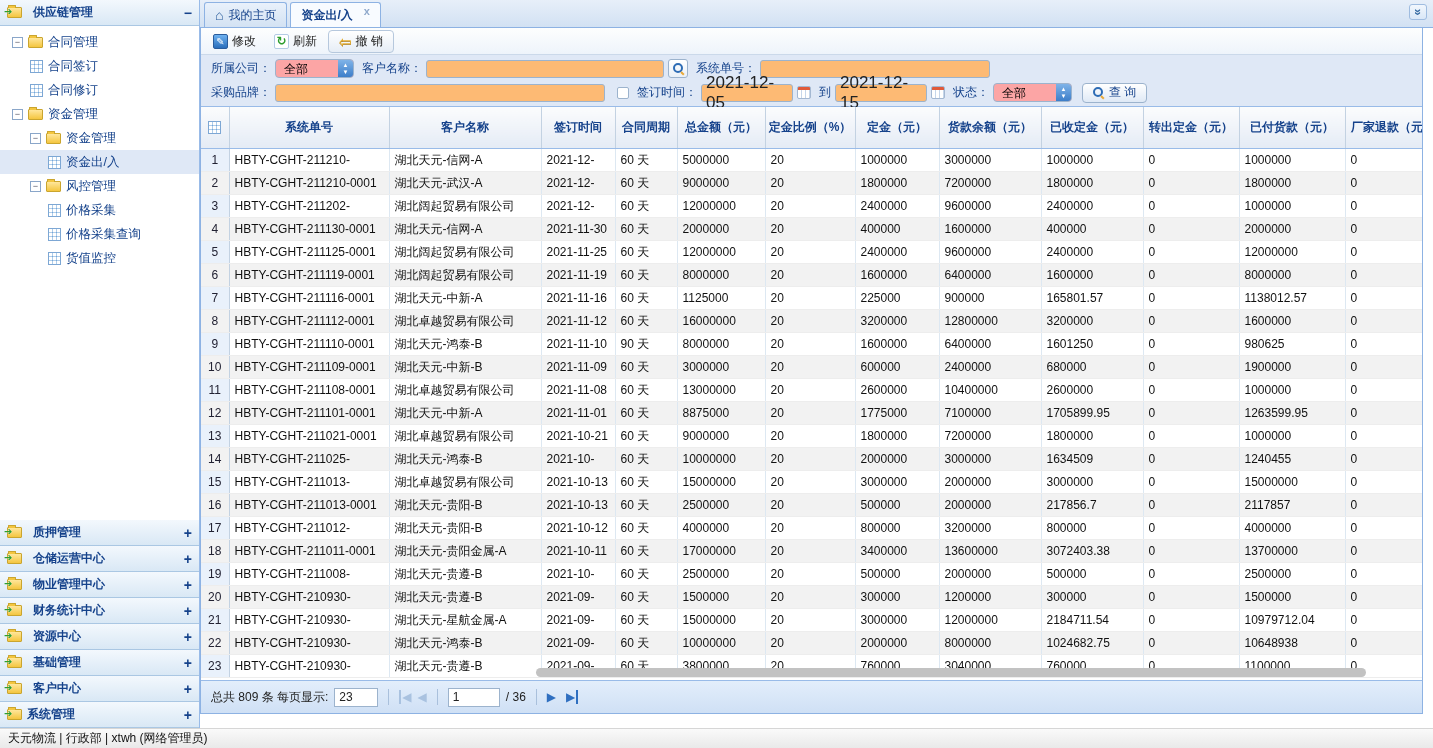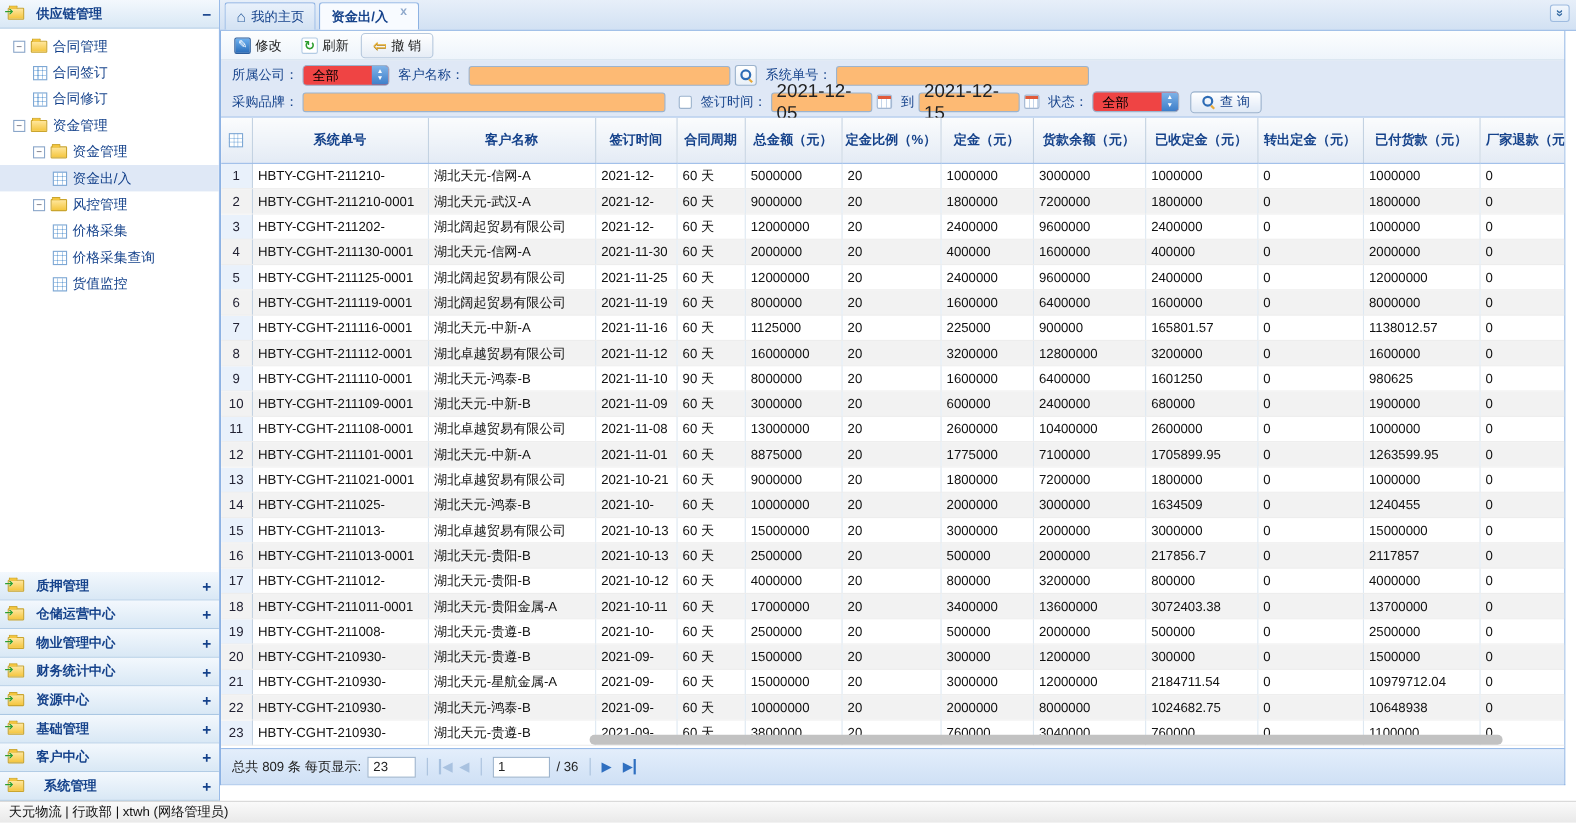--- a/index.html
+++ b/index.html
@@ -40,21 +40,21 @@
   .tbtn { display:flex; align-items:center; gap:4px; padding:2px 6px; border:1px solid transparent; border-radius:3px; color:#222; cursor:pointer; }
   .tbtn.boxed { border:1px solid #b6c8dd; background:linear-gradient(#fff,#e6edf6); border-radius:4px; padding:2px 10px; }
   .ic-edit { width:15px; height:15px; background:linear-gradient(#6db1f0,#2a6ebb); border:1px solid #2a5c9c; border-radius:2px; color:#fff; font-size:10px; line-height:14px; text-align:center; }
   .ic-refresh { width:15px; height:15px; background:#fff; border:1px solid #b3cbe4; border-radius:2px; color:#2e9e2e; font-weight:bold; font-size:12px; line-height:13px; text-align:center; }
   .ic-undo { color:#e8b030; font-size:15px; line-height:13px; text-shadow:0 1px 0 #b27d12; }
 
   .filters { background:#dfe8f6; border-bottom:1px solid #99bbe8; padding:3px 6px; display:flex; flex-direction:column; gap:3px; }
   .frow { display:flex; align-items:center; height:21px; gap:4px; }
   .flabel { color:#15428b; margin-left:4px; white-space:nowrap; }
   .tinput { background:#fdba74; border:1px solid #9cb3cd; border-radius:3px; height:18px; padding:0 4px; font-size:17px; display:flex; align-items:center; color:#222; }
-  .sel { display:flex; align-items:stretch; height:19px; border:1px solid #9cb3cd; border-radius:4px; background:#ef4444; overflow:hidden; cursor:pointer; }
+  .sel { display:flex; align-items:stretch; height:19px; border:1px solid #9cb3cd; border-radius:4px; background:#fca5a5; overflow:hidden; cursor:pointer; }
   .sel .sel-text { padding:1px 8px 0 8px; min-width:62px; }
   .sel .stepper { width:15px; background:linear-gradient(#7fb3e8,#3d7ec9); color:#fff; font-size:6px; line-height:7px; display:flex; flex-direction:column; align-items:center; justify-content:center; }
   .mini-btn { width:20px; height:19px; border:1px solid #9cb3cd; border-radius:3px; background:linear-gradient(#fff,#e9f0f8); display:flex; align-items:center; justify-content:center; cursor:pointer; }
   .mag { width:11px; height:11px; position:relative; display:inline-block; }
   .mag::before { content:''; position:absolute; left:0; top:0; width:6px; height:6px; border:2px solid #2d6cb5; border-radius:50%; }
   .mag::after { content:''; position:absolute; left:8px; top:8px; width:4px; height:2px; background:#e8a93a; transform:rotate(45deg); transform-origin:left center; }
   .cal { width:14px; height:13px; border:1px solid #a4b8d2; border-radius:2px; background:
       linear-gradient(#e05a3a 0 3px, transparent 3px),
       repeating-linear-gradient(to right,#fff 0 3px,#c6d6ea 3px 4px); cursor:pointer; }
   .cbx { width:12px; height:12px; background:#fff; border:1px solid #9cb3cd; border-radius:2px; cursor:pointer; }
@@ -168,21 +168,21 @@
           <span style="margin-left: 6px;">基础管理</span>
           <span class="plusminus">+</span>
         </div>
         <div class="sb-acc">
           <span class="icon-folder icon-arrow-folder"></span>
           <span style="margin-left: 6px;">客户中心</span>
           <span class="plusminus">+</span>
         </div>
         <div class="sb-acc">
           <span class="icon-folder icon-arrow-folder"></span>
-          <span style="margin-left: 13px;">系统管理</span>
+          <span style="margin-left: 0;">系统管理</span>
           <span class="plusminus">+</span>
         </div>
       </div>
   </div>
 
   <div class="main">
 
     <div class="tabbar">
       <div class="tab">
         <span class="home-ic">⌂</span>

